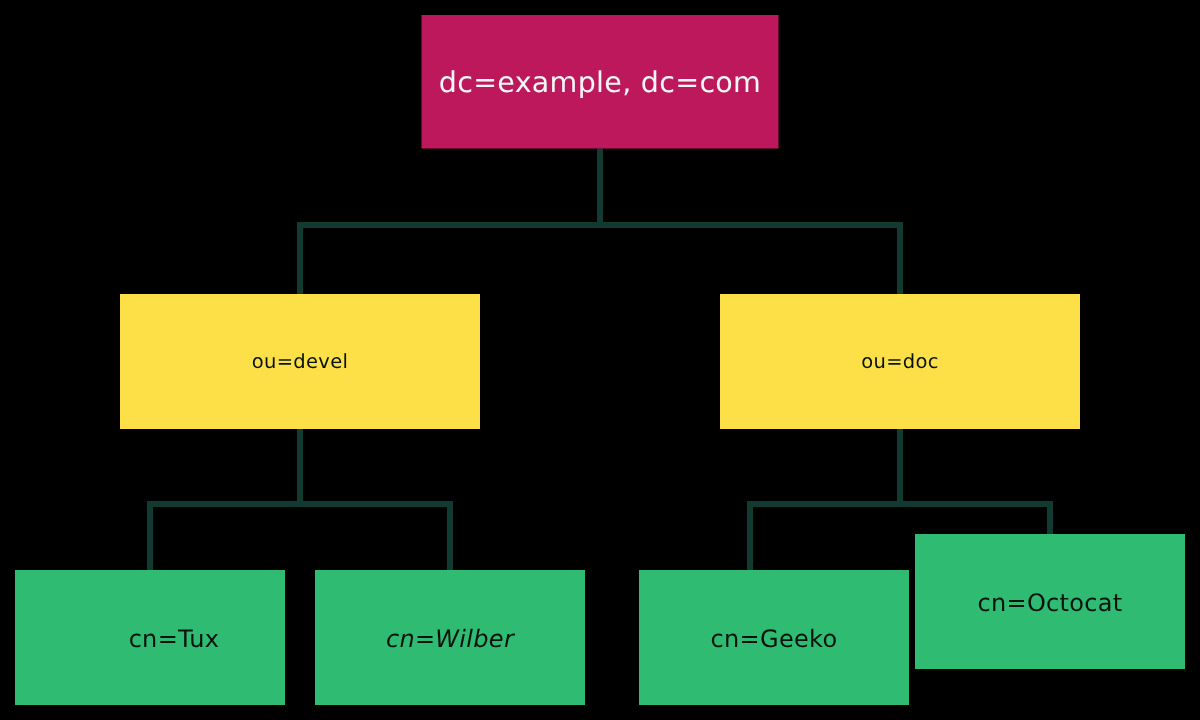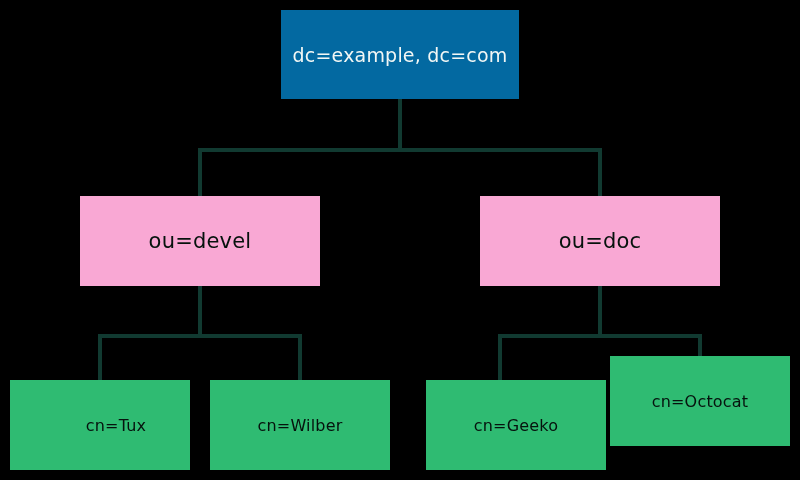--- a/index.html
+++ b/index.html
@@ -20,28 +20,28 @@
     position: absolute;
     box-sizing: border-box;
     display: flex;
     align-items: center;
     justify-content: center;
     text-align: center;
     letter-spacing: 0.2px;
     user-select: none;
   }
   .node-root {
-    background: #0369a1;
+    background: #be185d;
     color: #f2f7f5;
     font-size: 19px;
   }
   .node-ou {
-    background: #f9a8d4;
+    background: #fde047;
     color: #06120d;
-    font-size: 21px;
+    font-size: 13px;
   }
   .node-cn {
     background: #2fbb72;
     color: #06120d;
     font-size: 16px;
   }
   .conn {
     position: absolute;
     background: #113a31;
   }
@@ -67,19 +67,19 @@
   <div class="conn" style="left:698px; top:334px; width:4px; height:46px;"></div>
 
   <div class="node node-root" style="left:281px; top:10px; width:238px; height:89px;">dc=example, dc=com</div>
 
   <div class="node node-ou" style="left:80px; top:196px; width:240px; height:90px;">ou=devel</div>
 
   <div class="node node-ou" style="left:480px; top:196px; width:240px; height:90px;text-align:center;">ou=doc</div>
 
   <div class="node node-cn" style="left:10px; top:380px; width:180px; height:90px;padding-left:32px;">cn=Tux</div>
 
-  <div class="node node-cn" style="left:210px; top:380px; width:180px; height:90px;">cn=Wilber</div>
+  <div class="node node-cn" style="left:210px; top:380px; width:180px; height:90px;font-style:italic;">cn=Wilber</div>
 
   <div class="node node-cn" style="left:410px; top:380px; width:180px; height:90px;margin-left:16px;">cn=Geeko</div>
 
   <div class="node node-cn" style="left:610px; top:356px; width:180px; height:90px;">cn=Octocat</div>
 
 </div>
 
 </body></html>

